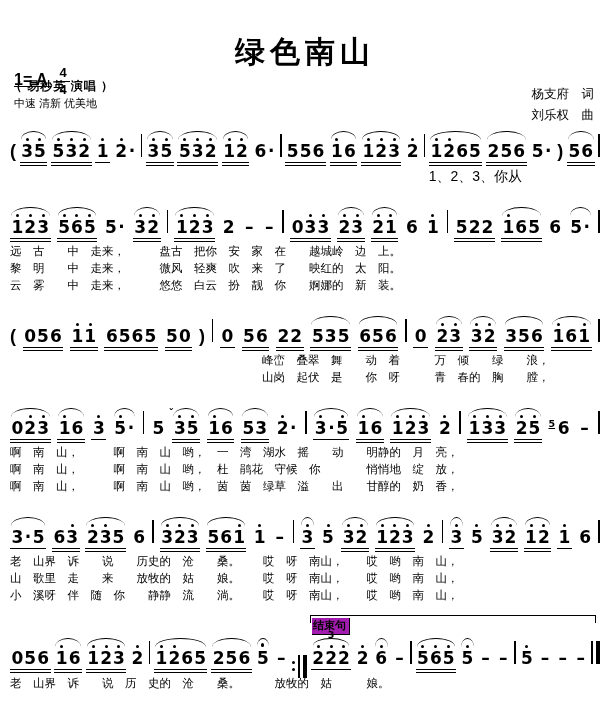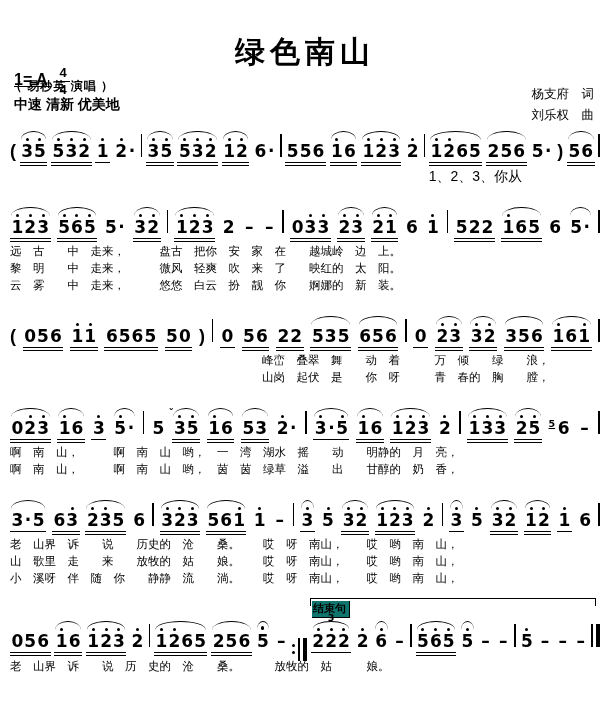--- a/index.html
+++ b/index.html
@@ -11,21 +11,21 @@
   .hdr{position:relative;height:112px;}
   .title{position:absolute;left:0;right:0;top:26px;text-align:center;
          font-size:30px;font-weight:bold;letter-spacing:5px;}
   .performer{position:absolute;left:0;right:0;top:72px;text-align:left;
              font-size:12px;font-weight:bold;letter-spacing:1px;}
   .keyblock{position:absolute;left:4px;top:60px;font-size:16px;font-weight:bold;white-space:nowrap;text-decoration:underline;}
   .ts{display:inline-flex;flex-direction:column;vertical-align:middle;
       font-size:13px;font-weight:bold;line-height:1;margin-left:5px;text-align:center;}
   .ts-top{padding:0 3px 2px;border-bottom:1.6px solid #000;}
   .ts-bot{padding-top:1px;}
-  .tempo{position:absolute;left:4px;top:90px;font-size:14px;font-weight:bold;}
+  .tempo{position:absolute;left:4px;top:90px;font-size:11px;}
   .credits{position:absolute;right:6px;top:62px;font-size:12.5px;line-height:1.7;text-align:center;margin-top:16px;}
 
   
   .systems{position:relative;}
   .system{position:relative;margin-bottom:9px;}
   .notes-row{display:flex;align-items:baseline;justify-content:space-between;
              padding-top:16px;white-space:nowrap;}
   .tok{position:relative;display:inline-block;flex:none;
        font-family:"DejaVu Sans",sans-serif;font-weight:bold;font-size:17px;line-height:1;}
   .grp{display:inline-block;padding:0 1px 2px;}
@@ -60,21 +60,21 @@
   .lyrics{margin-top:1px;}
   .lrow{font-size:11.5px;line-height:17px;white-space:nowrap;}
   .lyrics.pickup{margin-top:2px;text-align:right;padding-right:78px;}
   .lyrics.pickup .lrow{font-size:14px;}
 
   
   .system.ending-sys{padding-top:12px;}
   .ending-bracket{position:absolute;top:2px;left:300px;right:4px;height:7px;
                   border-top:1.5px solid #000;border-left:1.5px solid #000;border-right:1.5px solid #000;}
   .ending-label{position:absolute;top:2px;left:1px;font-size:11px;font-weight:bold;
-                background:#0f766e;padding:0 3px 1px 1px;border-right:1px solid #000;
+                background:#a21caf;padding:0 3px 1px 1px;border-right:1px solid #000;
                 border-bottom:1px solid #000;white-space:nowrap;}
 </style>
 </head>
 <body>
 
 <div class="sheet">
   <div class="hdr">
     <div class="title">绿色南山</div>
     <div class="performer">（ 易秒英 演唱 ）</div>
     <div class="keyblock">
@@ -196,20 +196,21 @@
           <span class="tok"><span class="grp"><span class="n hi">2</span></span></span>
           <span class="bar"></span>
           <span class="tok u2 s"><span class="grp"><span class="n hi">1</span><span class="n hi">3</span><span class="n hi">3</span></span></span>
           <span class="tok u2 s"><span class="grp"><span class="n hi">2</span><span class="n hi">5</span></span></span>
           <span class="tok"><span class="grace">5</span><span class="grp"><span class="n">6</span></span></span>
           <span class="tok"><span class="grp"><span class="n dash">–</span></span></span>
           <span class="bar"></span>
         </div>
         <div class="lyrics">
           <div class="lrow">啊　南　山，　　　啊　南　山　哟，　一　湾　湖水　摇　　动　　明静的　月　亮，</div>
+          <div class="lrow">啊　南　山，　　　啊　南　山　哟，　杜　鹃花　守候　你　　　　悄悄地　绽　放，</div>
           <div class="lrow">啊　南　山，　　　啊　南　山　哟，　茵　茵　绿草　溢　　出　　甘醇的　奶　香，</div>
         </div>
       </div>
       <div class="system">
         <div class="notes-row">
           <span class="tok u1 s"><span class="grp"><span class="n">3</span><span class="n aug">·</span><span class="n">5</span></span></span>
           <span class="tok u2"><span class="grp"><span class="n">6</span><span class="n hi">3</span></span></span>
           <span class="tok u2 s"><span class="grp"><span class="n hi">2</span><span class="n hi">3</span><span class="n">5</span></span></span>
           <span class="tok"><span class="grp"><span class="n">6</span></span></span>
           <span class="bar"></span>

